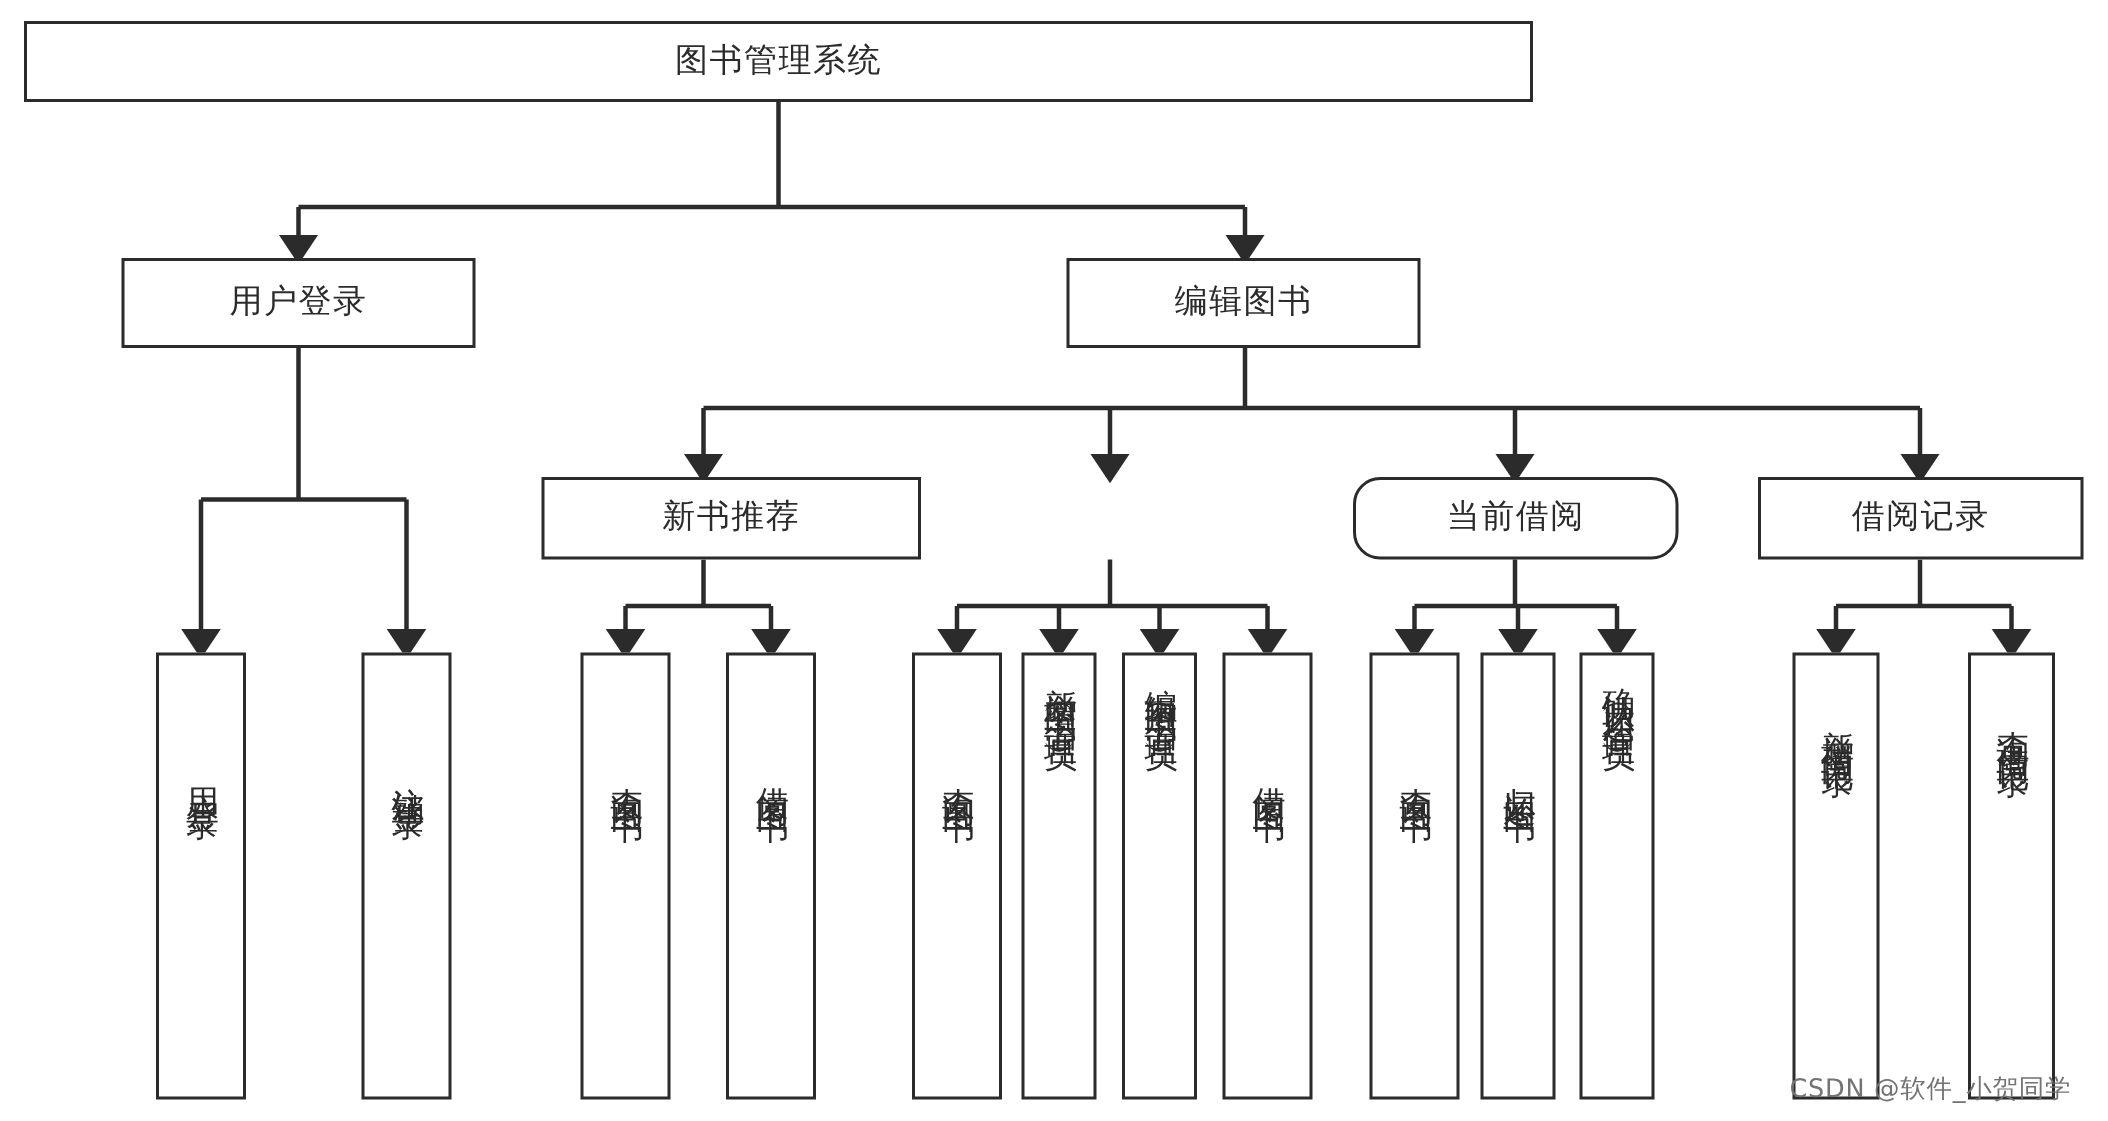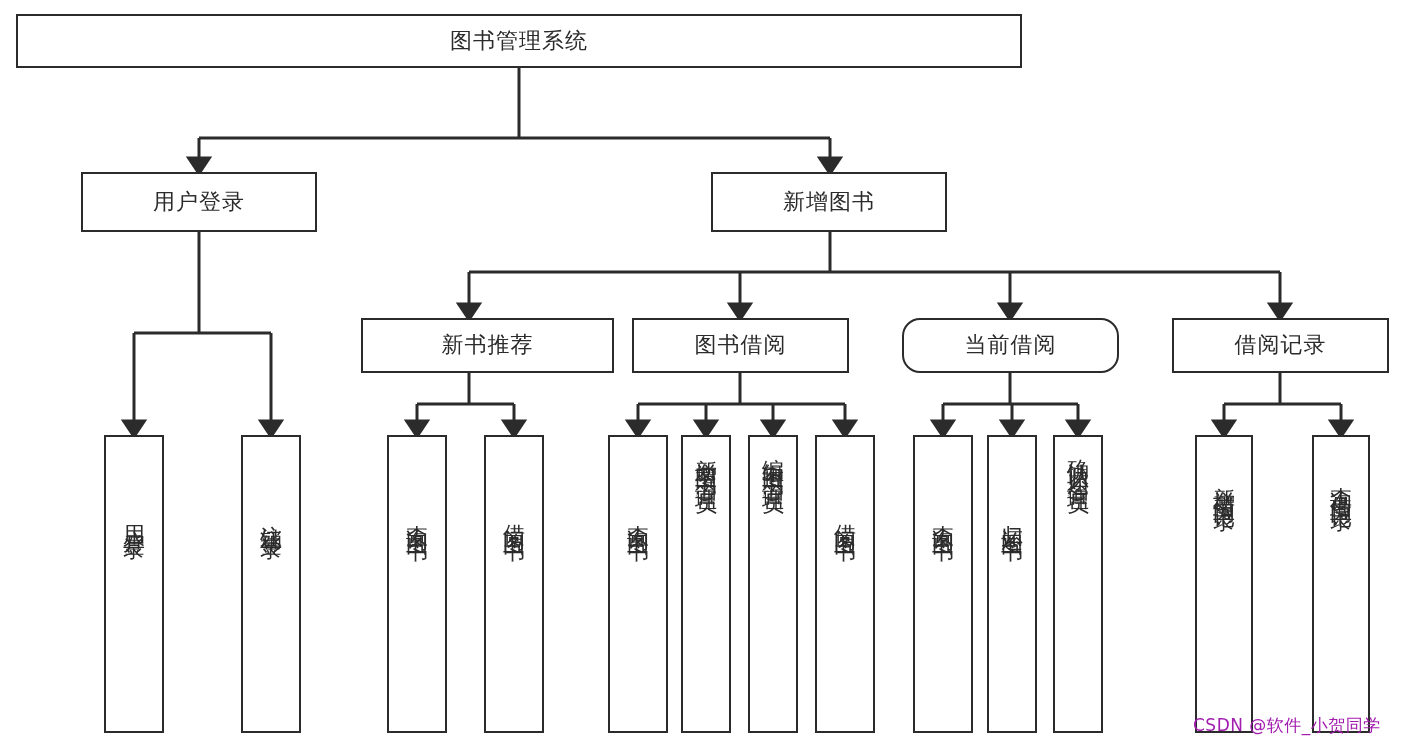--- a/index.html
+++ b/index.html
@@ -53,21 +53,21 @@
     text-orientation: upright;
     letter-spacing: 5px;
     line-height: 1.0;
     white-space: nowrap;
   }
   #watermark {
     position: absolute;
     left: 1193px;
     top: 714px;
     font-size: 17px;
-    color: #a21caf;
+    color: #737373;
     white-space: nowrap;
     letter-spacing: 0.5px;
   }
 </style>
 </head>
 <body>
 
 <div id="diagram-root">
 
   <svg id="svg-layer" viewBox="0 0 1405 747" xmlns="http://www.w3.org/2000/svg">
@@ -121,28 +121,25 @@
   </svg>
 
   <div class="node-box" style="left:16px;top:14px;width:1006px;height:54px;">
     <span class="node-label-h">图书管理系统</span>
   </div>
 
   <div class="node-box" style="left:81px;top:172px;width:236px;height:60px;">
     <span class="node-label-h">用户登录</span>
   </div>
   <div class="node-box" style="left:711px;top:172px;width:236px;height:60px;">
-    <span class="node-label-h">新增图书</span>
+    <span class="node-label-h">编辑图书</span>
   </div>
 
   <div class="node-box" style="left:361px;top:318px;width:253px;height:55px;">
     <span class="node-label-h">新书推荐</span>
-  </div>
-  <div class="node-box" style="left:632px;top:318px;width:217px;height:55px;">
-    <span class="node-label-h">图书借阅</span>
   </div>
   <div class="node-box" style="left:902px;top:318px;width:217px;height:55px;border-radius:18px;">
     <span class="node-label-h">当前借阅</span>
   </div>
   <div class="node-box" style="left:1172px;top:318px;width:217px;height:55px;">
     <span class="node-label-h">借阅记录</span>
   </div>
 
   <div class="node-box vertical" style="left:104px;top:435px;width:60px;height:298px;padding-top:70px;">
     <span class="node-label-v">用户登录</span>

